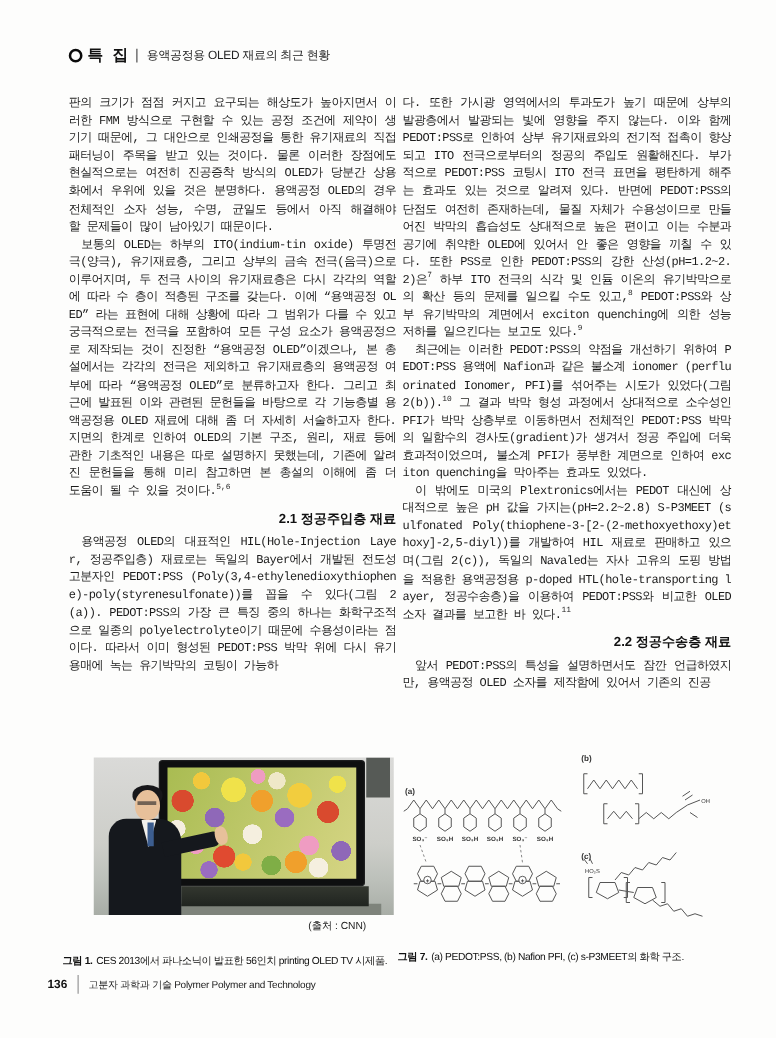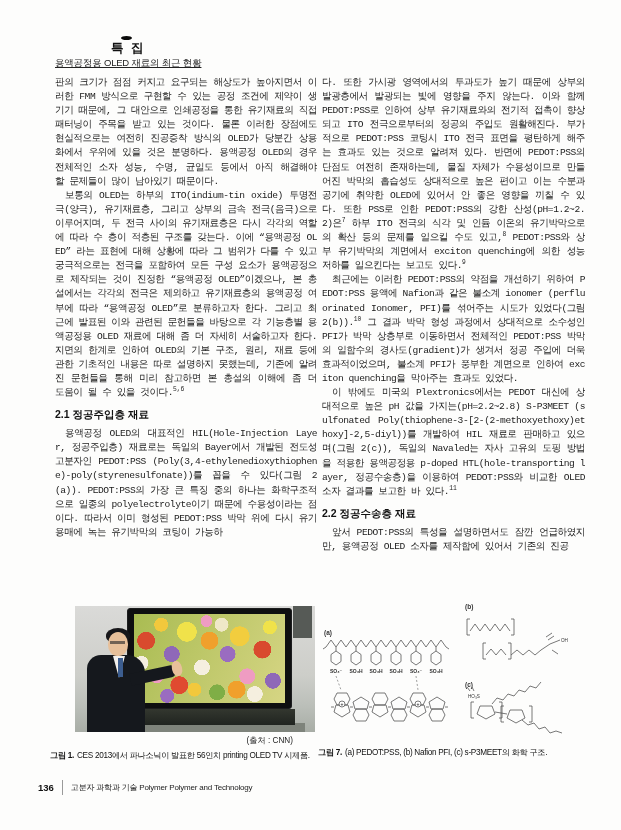--- a/index.html
+++ b/index.html
@@ -4,38 +4,38 @@
 <style>
   html,body{margin:0;padding:0;}
   body{
     width:621px;height:830px;position:relative;overflow:hidden;
     background:#fdfdfc;color:#1b1b1b;
     font-family:"Liberation Serif","DejaVu Serif",serif;
   }
   .page{position:absolute;inset:0;}
 
   
-  .hdr{position:absolute;left:55px;top:36px;display:flex;align-items:center;height:16px;flex-direction:column;}
+  .hdr{position:absolute;left:55px;top:36px;display:flex;align-items:center;height:16px;}
   .ring{display:inline-block;width:7px;height:7px;border:2.6px solid #0a0a0a;border-radius:50%;margin-right:4px;}
   .hdr-sec{font-family:"Liberation Sans","DejaVu Sans",sans-serif;font-weight:bold;font-size:12.5px;letter-spacing:2px;color:#111;}
   .hdr-div{width:1px;height:11px;background:#555;margin:0 7px 0 5px;}
-  .hdr-title{font-family:"Liberation Sans","DejaVu Sans",sans-serif;font-size:9.5px;color:#222;letter-spacing:-0.2px;text-decoration:underline;}
+  .hdr-title{font-family:"Liberation Sans","DejaVu Sans",sans-serif;font-size:9.5px;color:#222;letter-spacing:-0.2px;}
 
   
   .col{position:absolute;top:76px;overflow:hidden;}
   .col-left{left:55px;width:262px;height:528px;}
   .col-right{left:322px;width:263px;height:516px;}
   .bt{
     margin:0;font-size:9.6px;line-height:14.1px;text-align:justify;
     letter-spacing:-0.45px;word-break:break-all;font-family:Liberation Mono, monospace;
   }
   .indent{text-indent:10px;}
   sup{font-size:6.3px;line-height:0;letter-spacing:0;}
   h2.sec{font-family:"Liberation Sans","DejaVu Sans",sans-serif;font-size:12px;margin:14px 0 10px;color:#111;}
-  h3.subsec{font-family:"Liberation Sans","DejaVu Sans",sans-serif;font-size:10.5px;margin:8px 0 5px;color:#111;}
+  h3.subsec{font-family:"Liberation Sans","DejaVu Sans",sans-serif;font-size:10.5px;margin:8px 0 5px;color:#111;text-align:right;}
 
   
   .fig1{position:absolute;left:50px;top:606px;width:268px;}
   .photo{position:relative;margin-left:25px;width:240px;height:126px;overflow:hidden;
     background:linear-gradient(180deg,#dadad8 0%,#cdcec9 55%,#bcc0ba 78%,#a8ada6 100%);}
   .p-slab{position:absolute;right:3px;top:0;width:19px;height:32px;background:#565a56;}
   .p-base{position:absolute;left:58px;top:117px;width:172px;height:9px;background:#7e837b;}
   .p-stand{position:absolute;left:70px;top:103px;width:150px;height:16px;background:linear-gradient(#33372f,#202420);}
   .p-tv{position:absolute;left:52px;top:2px;width:165px;height:101px;background:#0e0f10;border-radius:3px;padding:5px 6px;box-sizing:border-box;border:1px solid #1d1e1f;}
   .p-screen{width:100%;height:100%;
@@ -65,21 +65,21 @@
       linear-gradient(115deg,#a9bc52,#d6d584);}
   .p-body{position:absolute;left:12px;top:49px;width:58px;height:77px;background:#15181d;border-radius:14px 18px 0 0;}
   .p-shirt{position:absolute;left:38px;top:50px;width:12px;height:22px;background:#f2f0ec;clip-path:polygon(0 0,100% 0,50% 100%);}
   .p-tie{position:absolute;left:43px;top:52px;width:5px;height:19px;background:#3c5d8f;}
   .p-arm{position:absolute;left:55px;top:63px;width:46px;height:12px;background:#15181d;transform:rotate(-12deg);border-radius:0 5px 5px 0;}
   .p-hand{position:absolute;left:97px;top:55px;width:10px;height:15px;background:#e7c09a;border-radius:45%;transform:rotate(-14deg);}
   .p-hair{position:absolute;left:31px;top:22px;width:24px;height:15px;background:#17171a;border-radius:50% 50% 40% 40%;}
   .p-head{position:absolute;left:33px;top:26px;width:20px;height:24px;background:#e7c09a;border-radius:50% 50% 46% 46%;}
   .p-glasses{position:absolute;left:35px;top:35px;width:15px;height:3px;background:rgba(35,35,38,.6);}
   .src{margin:3px 25px 4px 25px;text-align:right;font-family:"Liberation Sans","DejaVu Sans",sans-serif;font-size:8.2px;color:#222;}
-  .cap{margin-top:4px;font-family:"Liberation Sans","DejaVu Sans",sans-serif;font-size:8.2px;letter-spacing:-0.3px;color:#111;}
+  .cap{margin-top:17px;font-family:"Liberation Sans","DejaVu Sans",sans-serif;font-size:8.2px;letter-spacing:-0.3px;color:#111;}
   .cap b{margin-right:3px;}
 
   
   .fig2{position:absolute;left:318px;top:595px;width:277px;}
   .fig2 svg{display:block;}
   .fig2 text{font-family:"Liberation Sans","DejaVu Sans",sans-serif;fill:#333;}
   .f2lab{font-weight:bold;font-size:6.5px;fill:#222;}
   .f2s{font-size:5px;font-weight:bold;}
   .f2t{font-size:4.6px;}
 

